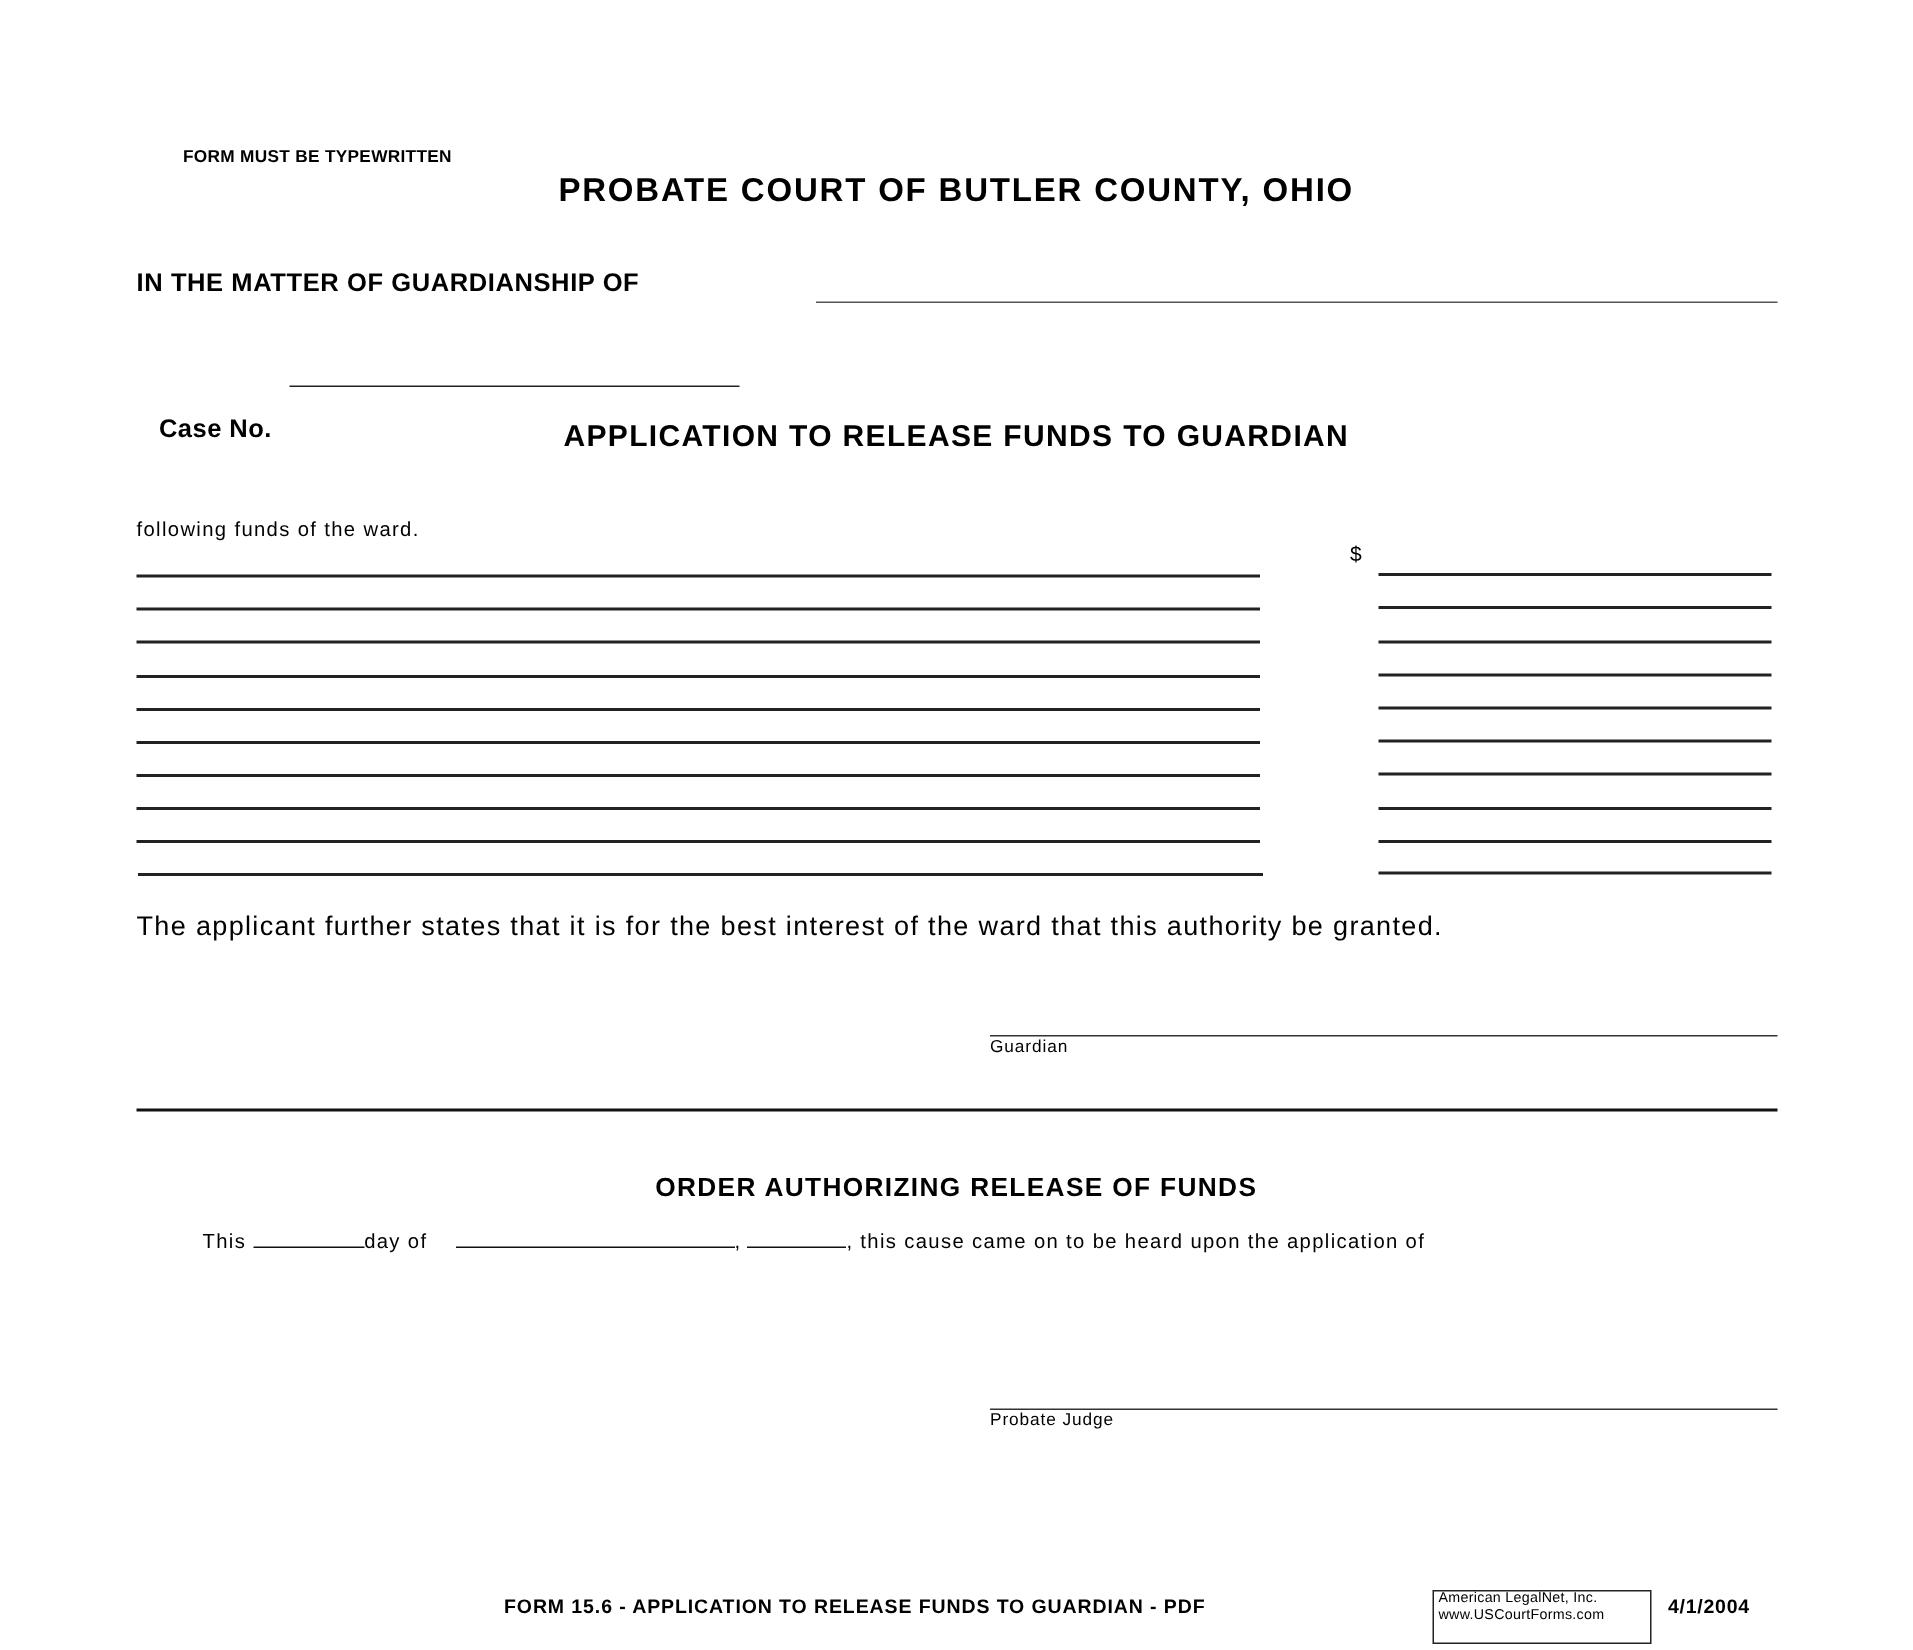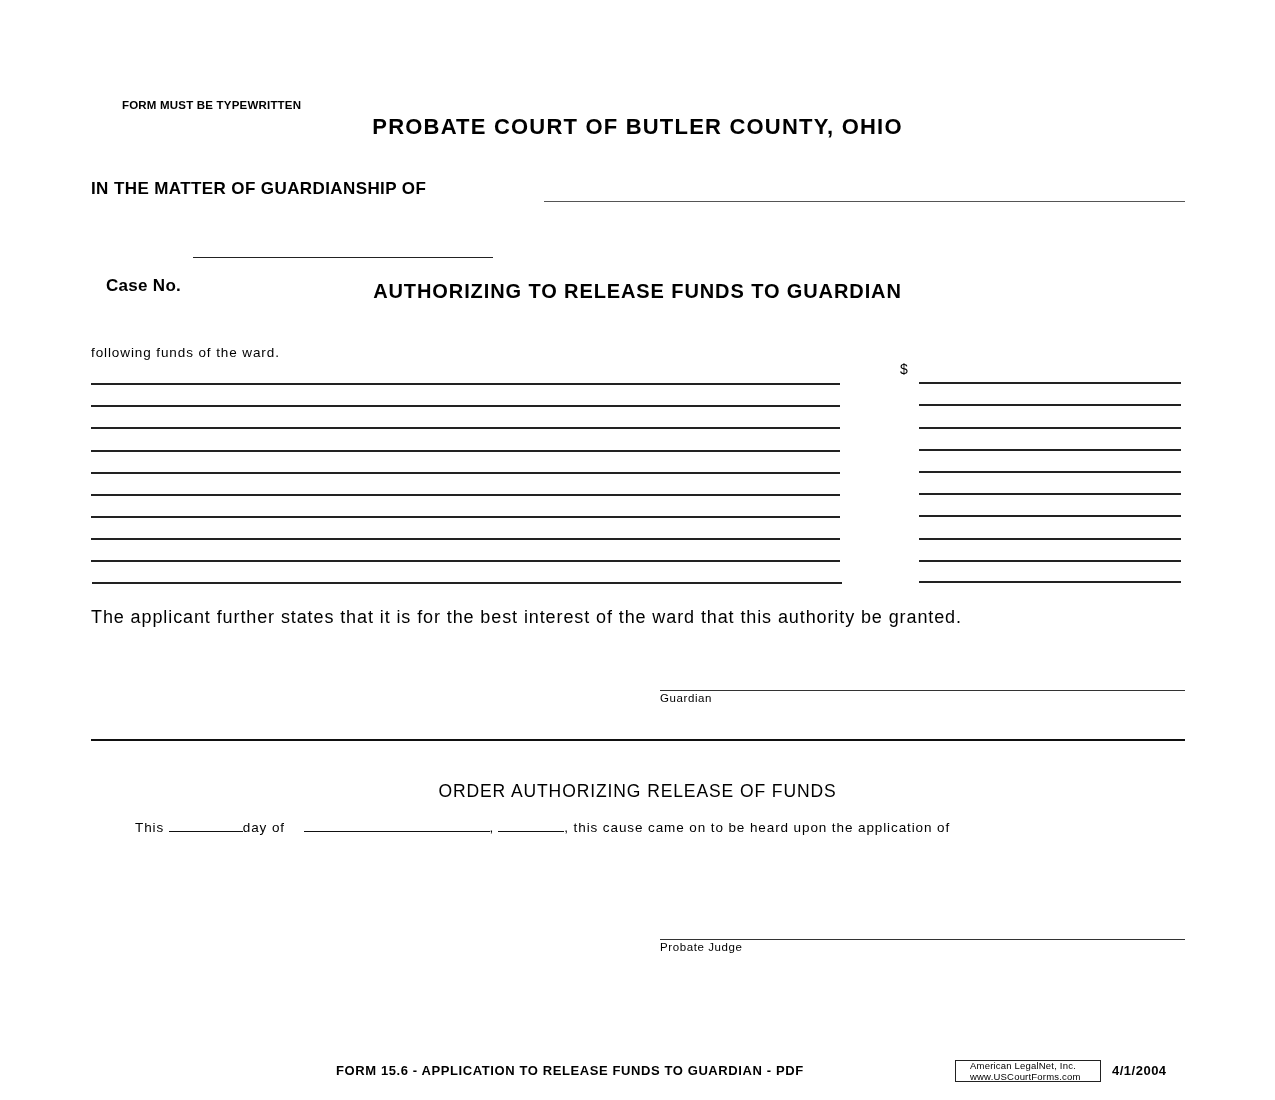--- a/index.html
+++ b/index.html
@@ -17,41 +17,41 @@
     .app-title { left: 0; width: 1275px; top: 280px; text-align: center; font-size: 20px; font-weight: bold; letter-spacing: 0.9px; }
     .intro { left: 91px; top: 326px; width: 1090px; font-size: 13.5px; letter-spacing: 0.9px; line-height: 18px; }
     .intro .indent { display: inline-block; width: 44px; }
     .dollar { left: 900px; top: 361px; font-size: 14px; }
     .fund-line-desc { left: 91px; width: 749px; border-top: 2px solid #222; }
     .fund-line-amt { left: 919px; width: 262px; border-top: 2px solid #222; }
     .best-interest { left: 91px; top: 607px; font-size: 18px; letter-spacing: 0.9px; }
     .sig-line { left: 660px; width: 525px; border-top: 1.5px solid #333; }
     .sig-label { left: 660px; font-size: 11.5px; letter-spacing: 0.6px; }
     .divider { left: 91px; top: 739px; width: 1094px; border-top: 2px solid #111; }
-    .order-title { left: 0; width: 1275px; top: 781px; text-align: center; font-size: 17.5px; font-weight: normal; letter-spacing: 0.9px; }
+    .order-title { left: 0; width: 1275px; top: 781px; text-align: center; font-size: 17.5px; font-weight: bold; letter-spacing: 0.9px; }
     .order-text { left: 91px; top: 818px; width: 1100px; font-size: 13.5px; letter-spacing: 0.9px; line-height: 19px; }
     .order-text .indent { display: inline-block; width: 44px; }
     .blank { display: inline-block; border-bottom: 1.3px solid #111; height: 12px; vertical-align: baseline; }
     .footer-form { left: 336px; top: 1063px; font-size: 13px; font-weight: bold; letter-spacing: 0.6px; }
-    .footer-box { left: 955px; top: 1060px; width: 146px; height: 22px; border: 1px solid #222; font-size: 9.5px; line-height: 10.5px; padding: 0 0 0 14px; box-sizing: border-box; letter-spacing: 0.2px; }
+    .footer-box { left: 955px; top: 1060px; width: 146px; height: 36px; border: 1px solid #222; font-size: 9.5px; line-height: 10.5px; padding: 0 0 0 3px; box-sizing: border-box; letter-spacing: 0.2px; }
     .footer-date { left: 1112px; top: 1063px; font-size: 13px; font-weight: bold; letter-spacing: 0.5px; }
   </style>
 </head>
 <body>
 
 <div class="abs typewritten">FORM MUST BE TYPEWRITTEN</div>
 <div class="abs court-title">PROBATE COURT OF BUTLER COUNTY, OHIO</div>
 
 <div class="abs matter-label">IN THE MATTER OF GUARDIANSHIP OF</div>
 <div class="abs matter-line"></div>
 
 <div class="abs case-label">Case No.</div>
 <div class="abs case-line"></div>
 
-<div class="abs app-title">AUTHORIZING TO RELEASE FUNDS TO GUARDIAN</div>
+<div class="abs app-title">APPLICATION TO RELEASE FUNDS TO GUARDIAN</div>
 
 <div class="abs intro">
   <span class="indent"></span><br>
   <span>following funds of the ward.</span>
 </div>
 
 <div class="abs dollar">$</div>
 
 <div>
   <div class="abs fund-line-desc" style="top:383px"></div>

